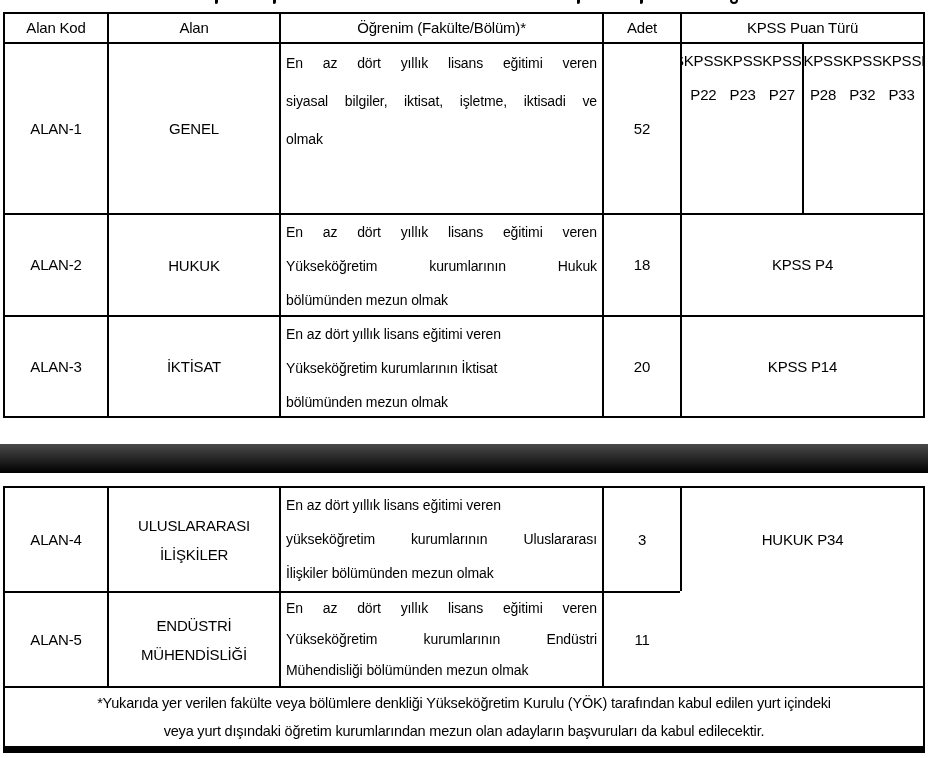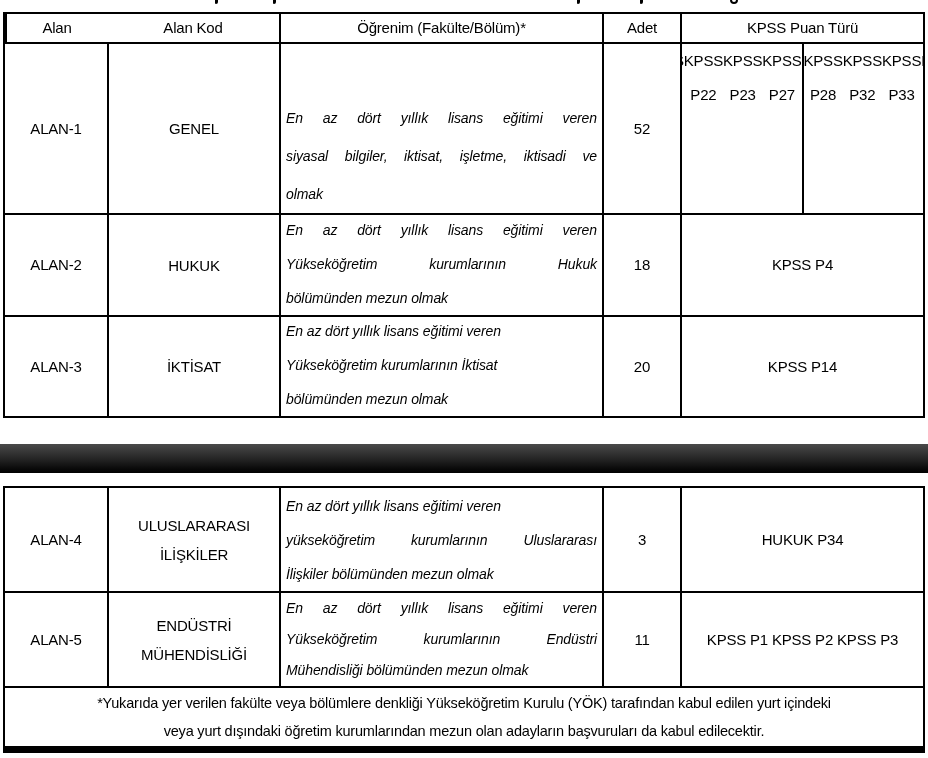--- a/index.html
+++ b/index.html
@@ -44,23 +44,23 @@
     line-height: 22px;
   }
   .c.fc { border-left: none; }
   .bt { border-top: 2px solid #000; }
 
   .hdr { font-size: 15px; }
 
   .alan { line-height: 29px; padding: 0 14px; }
 
   .ogr {
-    flex-direction: column; align-items: stretch; justify-content: flex-end;
+    flex-direction: column; align-items: stretch; justify-content: flex-start;
     text-align: left; padding: 0 5px;
-    font-size: 14px; letter-spacing: -0.1px; font-style: italic;
+    font-size: 14px; letter-spacing: -0.1px;
   }
   .ogr .ln { line-height: 34px; white-space: nowrap; }
   #t1 .r1 .ln { line-height: 38px; }
   .r5 .ln { line-height: 31px; }
   .ogr .ln.j { white-space: normal; text-align: justify; text-align-last: justify; }
 
   .kpss-split { padding: 0; display: grid; grid-template-columns: 1fr 1fr; align-items: stretch; }
   .kcol { display: flex; flex-direction: row; justify-content: center; text-align: center; }
   .kcol .kln { line-height: 34px; font-size: 15px; letter-spacing: -0.2px; }
   .kcol.kright { border-left: 2px solid #000; }
@@ -88,22 +88,22 @@
 <div class="sliver">
   <span class="mark" style="left:215px"></span>
   <span class="mark" style="left:273px"></span>
   <span class="mark" style="left:577px"></span>
   <span class="mark" style="left:640px"></span>
   <span class="mark circle" style="left:730px"></span>
 </div>
 
 <div class="tbl" id="t1">
 
+  <div class="c fc hdr">Alan Kod</div>
   <div class="c hdr">Alan</div>
-  <div class="c fc hdr">Alan Kod</div>
   <div class="c hdr">Öğrenim (Fakülte/Bölüm)*</div>
   <div class="c hdr">Adet</div>
   <div class="c hdr">KPSS Puan Türü</div>
 
   <div class="c fc bt">ALAN-1</div>
   <div class="c bt alan">GENEL</div>
   <div class="c bt ogr r1">
     <div class="ln j">En az dört yıllık lisans eğitimi veren</div>
     <div class="ln j">siyasal bilgiler, iktisat, işletme, iktisadi ve</div>
     <div class="ln">olmak</div>
@@ -162,19 +162,18 @@
   <div class="c">HUKUK P34</div>
 
   <div class="c fc bt">ALAN-5</div>
   <div class="c bt alan">ENDÜSTRİ MÜHENDİSLİĞİ</div>
   <div class="c bt ogr r5">
     <div class="ln j">En az dört yıllık lisans eğitimi veren</div>
     <div class="ln j">Yükseköğretim kurumlarının Endüstri</div>
     <div class="ln">Mühendisliği bölümünden mezun olmak</div>
   </div>
   <div class="c bt">11</div>
-  <div class="c bt">KPSS P1 KPSS P2 KPSS P3</div>
 
   <div class="footnote">
     <div class="fln">*Yukarıda yer verilen fakülte veya bölümlere denkliği Yükseköğretim Kurulu (YÖK) tarafından kabul edilen yurt içindeki</div>
     <div class="fln">veya yurt dışındaki öğretim kurumlarından mezun olan adayların başvuruları da kabul edilecektir.</div>
   </div>
 </div>
 
 </body></html>

